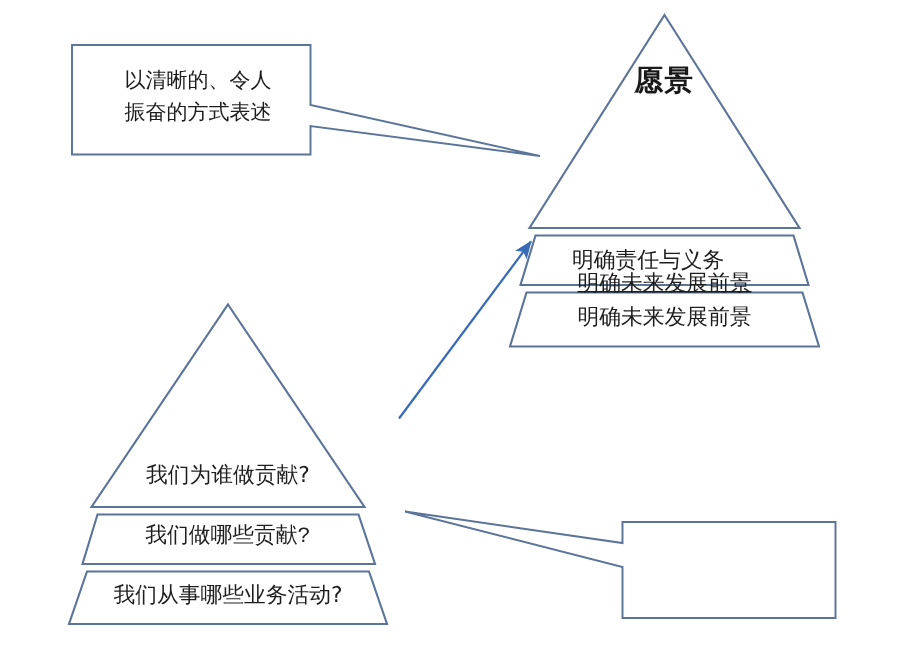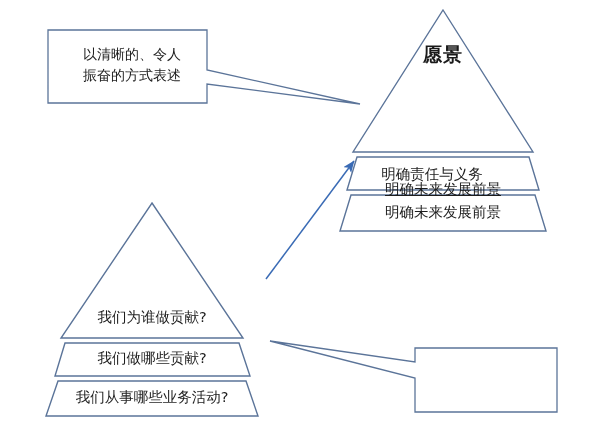--- a/index.html
+++ b/index.html
@@ -106,21 +106,21 @@
 
   <div class="txt band-label" style="left: 332px; top: 121px; width: 200px; margin-top: 44px;">明确责任与义务</div>
 
   <div class="txt band-label" style="left: 343px; top: 180px; width: 200px; text-decoration: underline;">明确未来发展前景</div>
 
   <div class="txt band-label" style="left: 343px; top: 203px; width: 200px;">明确未来发展前景</div>
 
 
   <div class="txt band-label" style="left: 52px; top: 308px; width: 200px;">我们为谁做贡献?</div>
 
-  <div class="txt band-label" style="left: 52px; top: 349px; width: 200px;">我们做哪些贡献?</div>
+  <div class="txt band-label" style="left: 52px; top: 349px; width: 200px; font-family: Liberation Mono, monospace;">我们做哪些贡献?</div>
 
   <div class="txt band-label" style="left: 42px; top: 388px; width: 220px;">我们从事哪些业务活动?</div>
 
   <div class="callout-text" style="left: 62px; top: 44px; width: 140px;">以清晰的、令人
 振奋的方式表述</div>
 
 
 </div>
 
 </body></html>

